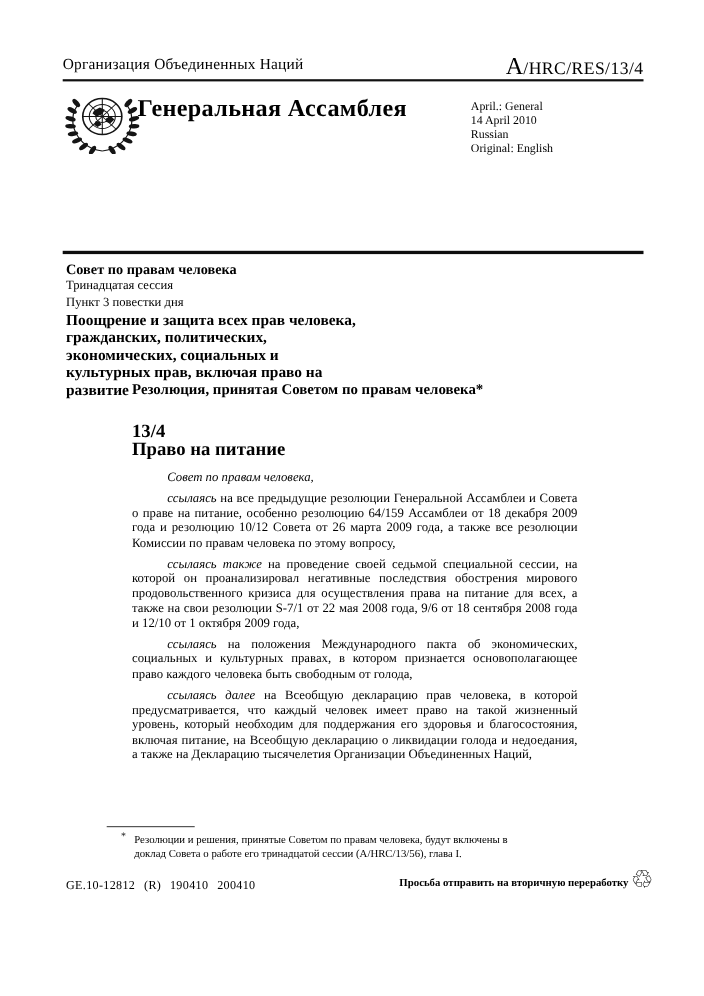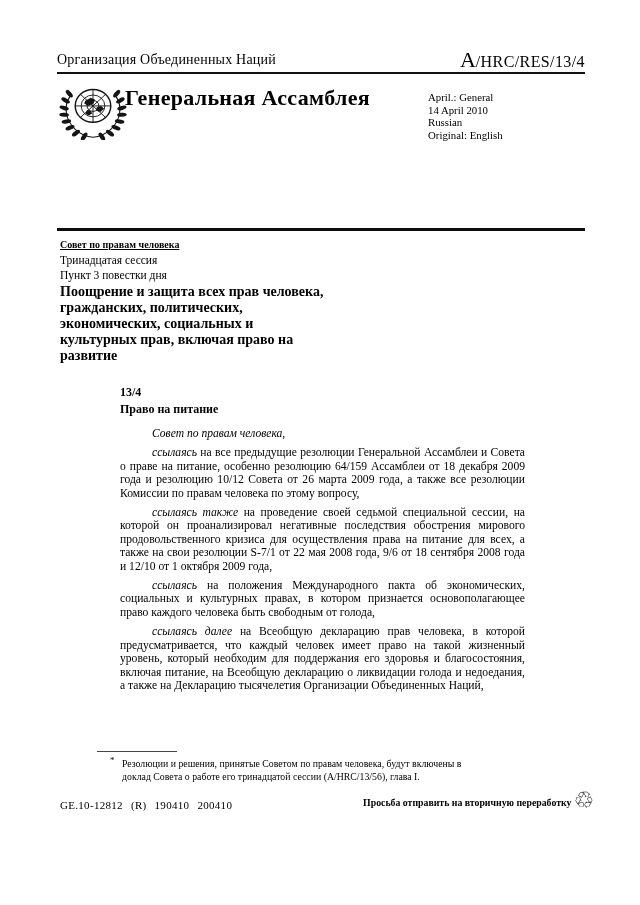--- a/index.html
+++ b/index.html
@@ -13,27 +13,27 @@
   .doc-symbol{position:absolute;right:55px;top:47px;display:flex;align-items:baseline;}
   .doc-symbol .big-a{font-size:22px;font-weight:400;}
   .doc-symbol .sym-rest{font-size:16px;letter-spacing:.4px;}
   .rule-top{position:absolute;left:57px;top:72px;width:528px;height:2px;background:#111;}
   .emblem{position:absolute;left:56px;top:80px;width:74px;height:60px;}
   .masthead-title{position:absolute;left:125px;top:85px;font-size:22px;font-weight:bold;letter-spacing:.3px;}
   .distr-block{position:absolute;left:428px;top:91px;font-size:10.8px;line-height:12.6px;}
   .rule-session{position:absolute;left:57px;top:228px;width:528px;height:3px;background:#0d0d0d;}
   
   .session-block{position:absolute;left:60px;top:236px;width:300px;}
-  .body-name{font-size:10px;font-weight:bold;line-height:17px;text-decoration:underline;}
+  .body-name{font-size:13px;font-weight:bold;line-height:17px;}
   .session-line{font-size:11.5px;font-weight:normal;line-height:15px;}
   .agenda-item{font-size:11.5px;line-height:15px;}
   .agenda-title{font-size:14px;font-weight:bold;line-height:16px;width:270px;margin-top:1px;}
   
   .res-title{position:absolute;left:120px;top:346px;font-size:13.5px;font-weight:bold;width:420px;}
-  .res-number-block{position:absolute;left:120px;top:384px;font-size:12px;font-weight:bold;line-height:16.5px;}
+  .res-number-block{position:absolute;left:120px;top:384px;font-size:17px;font-weight:bold;line-height:16.5px;}
   .body-text{position:absolute;left:120px;top:427px;width:405px;font-size:11.6px;line-height:13.4px;text-align:justify;}
   .body-text p{margin:0 0 6px 0;text-indent:32px;}
   .intro-line{font-style:italic;text-align:left;}
   .lead{font-style:italic;}
   
   .footnote-rule{position:absolute;left:97px;top:751px;width:80px;height:1px;background:#444;}
   .footnote{position:absolute;left:122px;top:757px;width:356px;font-size:9.8px;line-height:13px;}
   .footnote .fn-marker{position:absolute;left:-12px;top:-3px;font-size:9px;}
   .footer-left{position:absolute;left:60px;top:799px;font-size:11px;word-spacing:5px;letter-spacing:.3px;}
   .footer-right{position:absolute;right:46px;top:791px;display:flex;align-items:center;}
@@ -94,20 +94,21 @@
 
   <div class="rule-session"></div>
 
   <div class="session-block">
     <div class="body-name">Совет по правам человека</div>
     <div class="session-line">Тринадцатая сессия</div>
     <div class="agenda-item">Пункт 3 повестки дня</div>
     <div class="agenda-title">Поощрение и защита всех прав человека, гражданских, политических, экономических, социальных и культурных прав, включая право на развитие</div>
   </div>
 
+  <div class="res-title">Резолюция, принятая Советом по правам человека*</div>
   <div class="res-number-block">
     <div>13/4</div>
     <div>Право на питание</div>
   </div>
 
   <div class="body-text">
     <p class="intro-line">Совет по правам человека,</p>
     <div>
         <p><span class="lead">ссылаясь</span> на все предыдущие резолюции Генеральной Ассамблеи и Совета о праве на питание, особенно резолюцию 64/159 Ассамблеи от 18 декабря 2009 года и резолюцию 10/12 Совета от 26 марта 2009 года, а также все резолюции Комиссии по правам человека по этому вопросу,</p>
         <p><span class="lead">ссылаясь также</span> на проведение своей седьмой специальной сессии, на которой он проанализировал негативные последствия обострения мирового продовольственного кризиса для осуществления права на питание для всех, а также на свои резолюции S-7/1 от 22 мая 2008 года, 9/6 от 18 сентября 2008 года и 12/10 от 1 октября 2009 года,</p>

